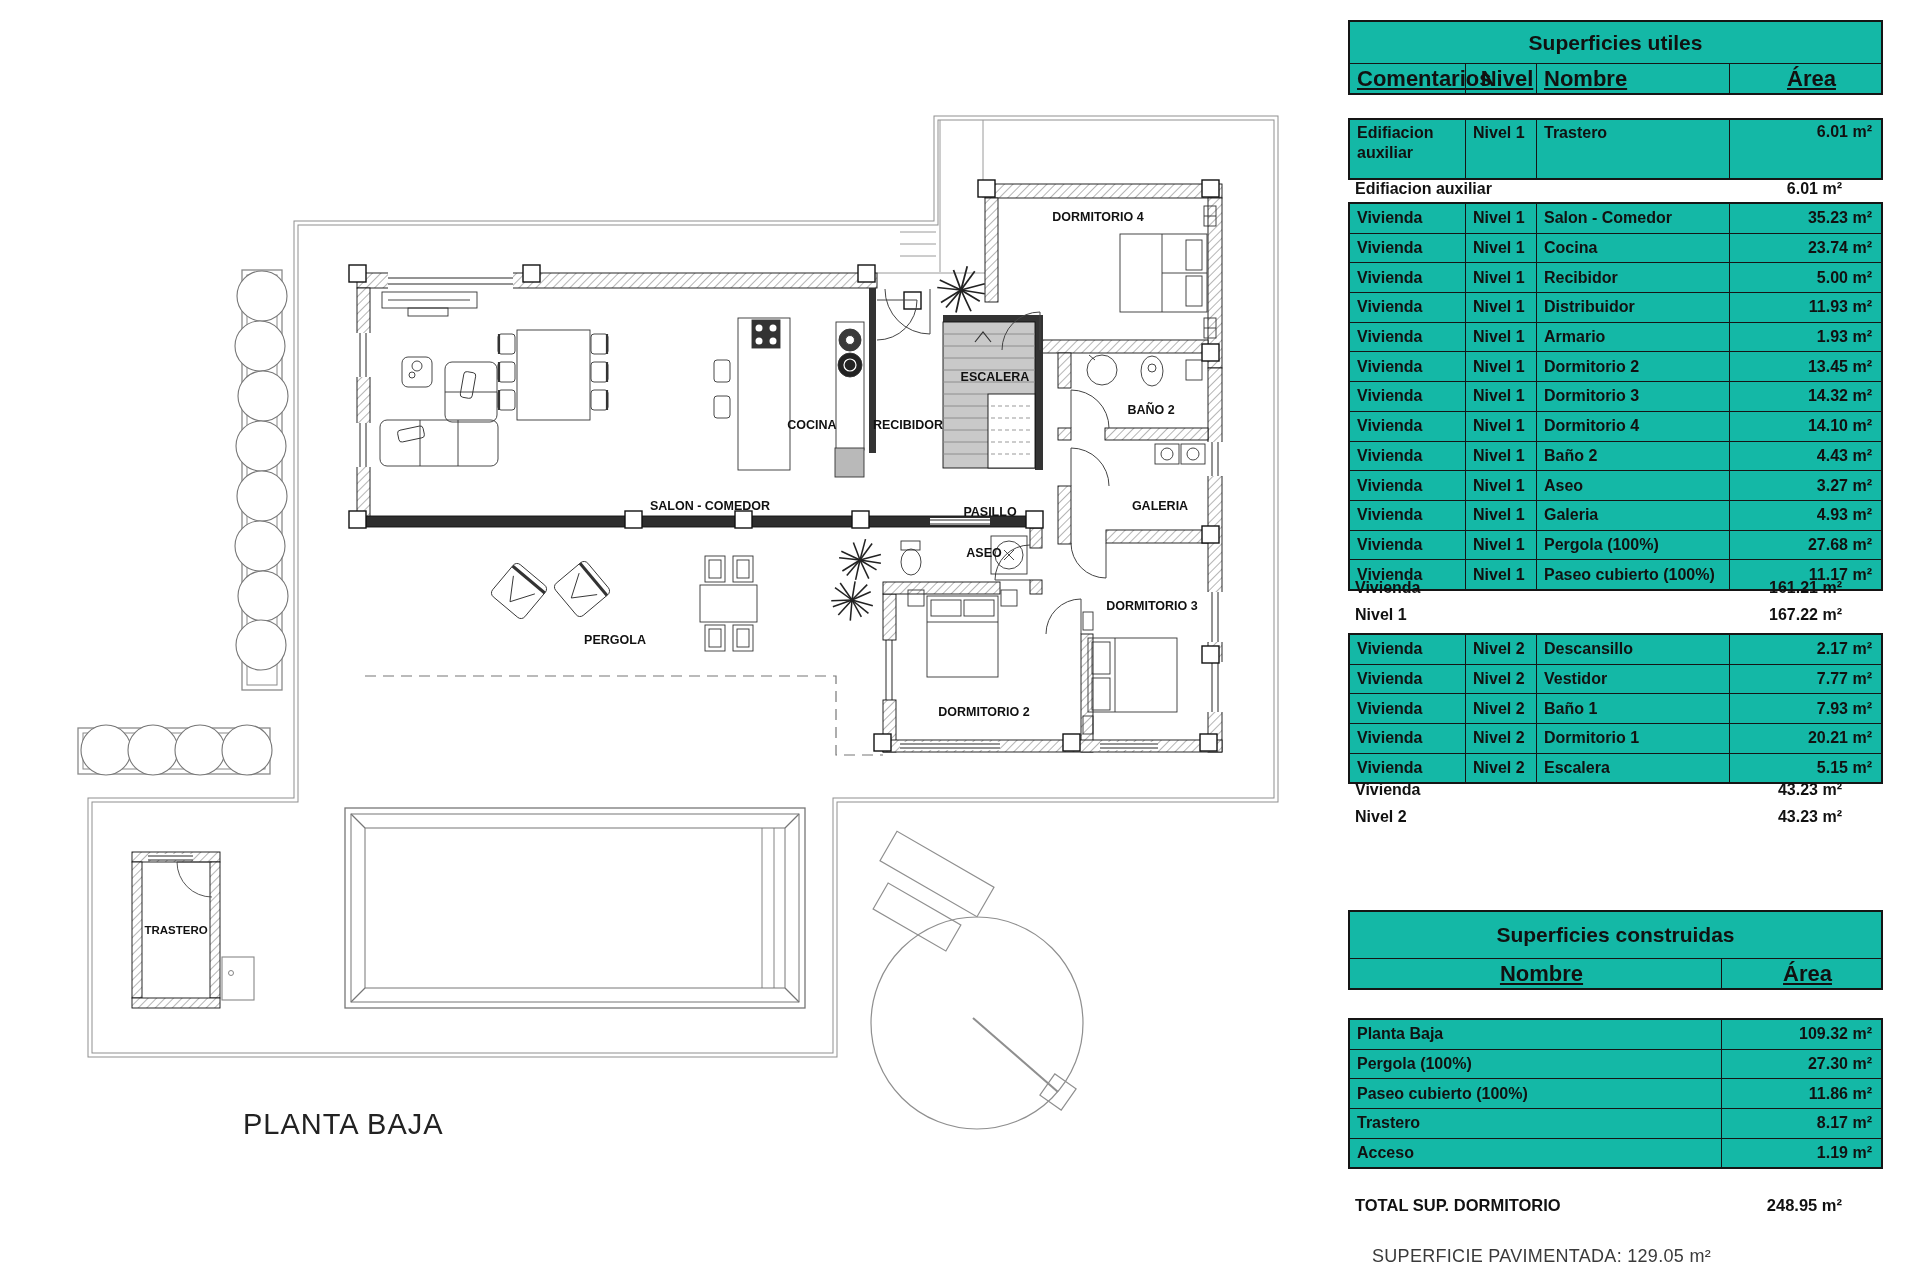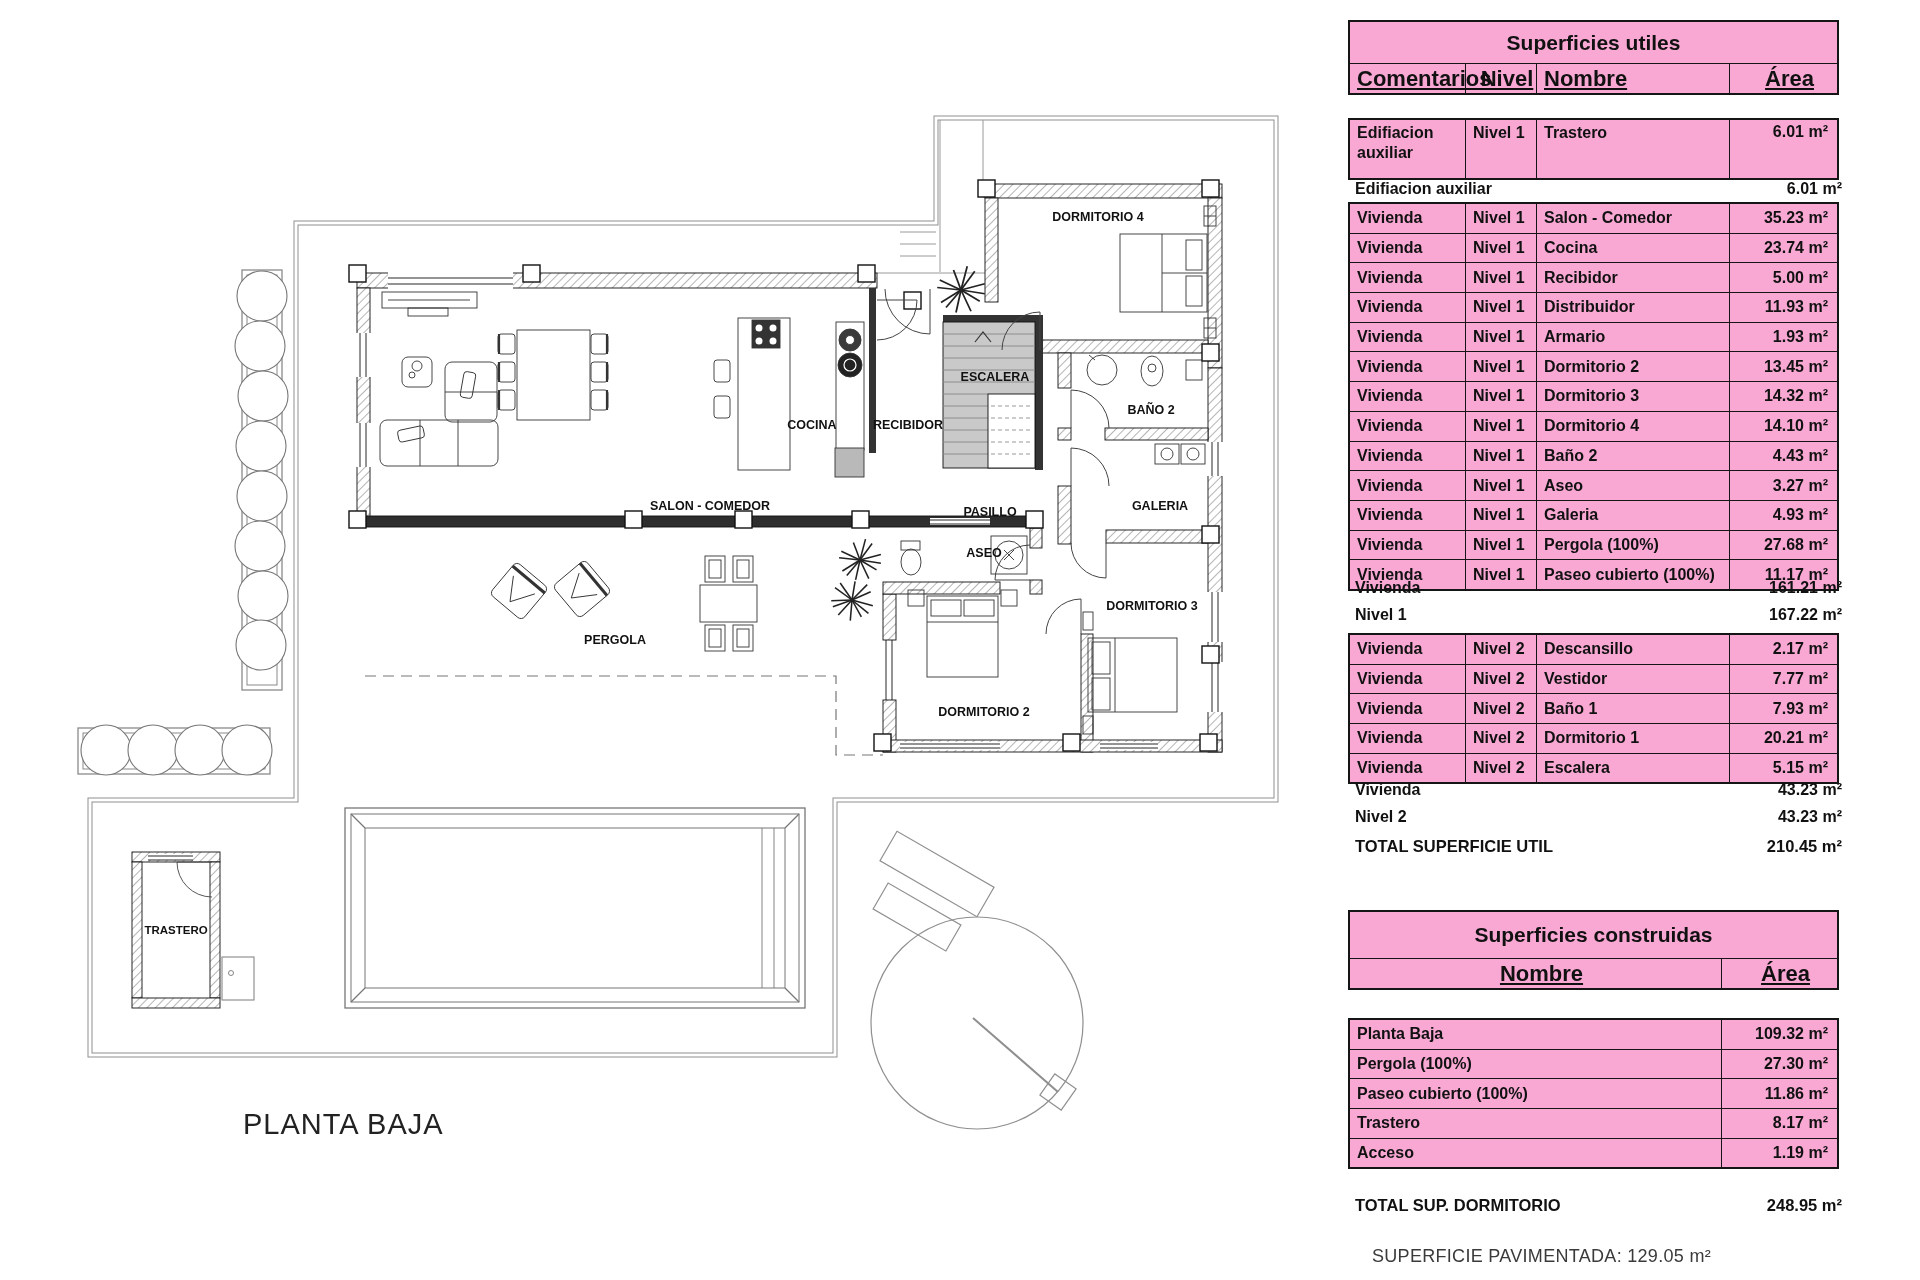--- a/index.html
+++ b/index.html
@@ -1,20 +1,20 @@
 <!DOCTYPE html>
 <html><head>
 <meta charset="utf-8">
 <style>
   html,body{margin:0;padding:0;background:#fff;}
   #page{position:relative;width:1920px;height:1280px;background:#fff;overflow:hidden;
         font-family:"Liberation Sans",sans-serif;color:#111;}
   
   .abs{position:absolute;box-sizing:border-box;}
-  .tbox{left:1348px;width:491px;border:2px solid #151515;background:#f9a8d4;}
+  .tbox{left:1348px;width:535px;border:2px solid #151515;background:#14b8a6;}
   .ttitle{height:41px;display:flex;align-items:center;justify-content:center;
           font-weight:bold;font-size:21px;letter-spacing:0;}
   .thead{border-top:1.5px solid #151515;display:grid;height:29px;align-items:center;
          font-weight:bold;font-size:22px;text-decoration:underline;}
   .g4{grid-template-columns:115px 71px 193px 1fr;}
   .g2{grid-template-columns:371px 1fr;}
   .cell{padding-left:7px;}
   .cl{border-left:1.2px solid #151515;height:100%;display:flex;align-items:center;box-sizing:border-box;}
   .cc{justify-content:center;padding-left:12px;}
   .trow{display:grid;border-top:1.2px solid #151515;font-weight:bold;font-size:16px;}
@@ -569,24 +569,20 @@
   </div>
 
   <div class="abs sub" style="top:778px;height:24px">
     <span>Vivienda</span>
     <span>43.23 m²</span>
   </div>
   <div class="abs sub" style="top:804px;height:26px">
     <span>Nivel 2</span>
     <span>43.23 m²</span>
   </div>
-  <div class="abs sub" style="top:832px;height:28px;font-size:16.5px">
-    <span>TOTAL SUPERFICIE UTIL</span>
-    <span>210.45 m²</span>
-  </div>
 
   <div class="abs tbox" style="top:910px">
     <div class="ttitle" style="height:46px">Superficies construidas</div>
     <div class="thead g2">
       <div class="cc" style="display:flex;height:100%;align-items:center;justify-content:center">Nombre</div>
       <div class="cl cc">Área</div>
     </div>
   </div>
 
   <div class="abs tbox" style="top:1018px">

